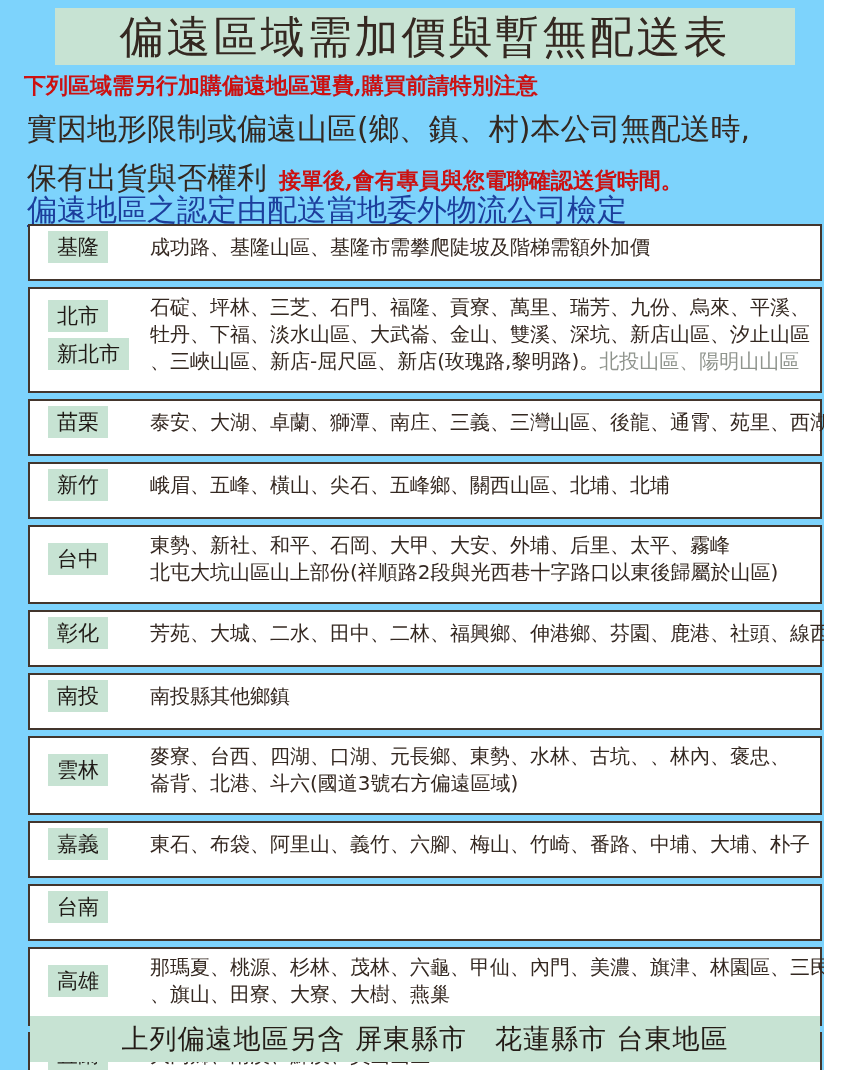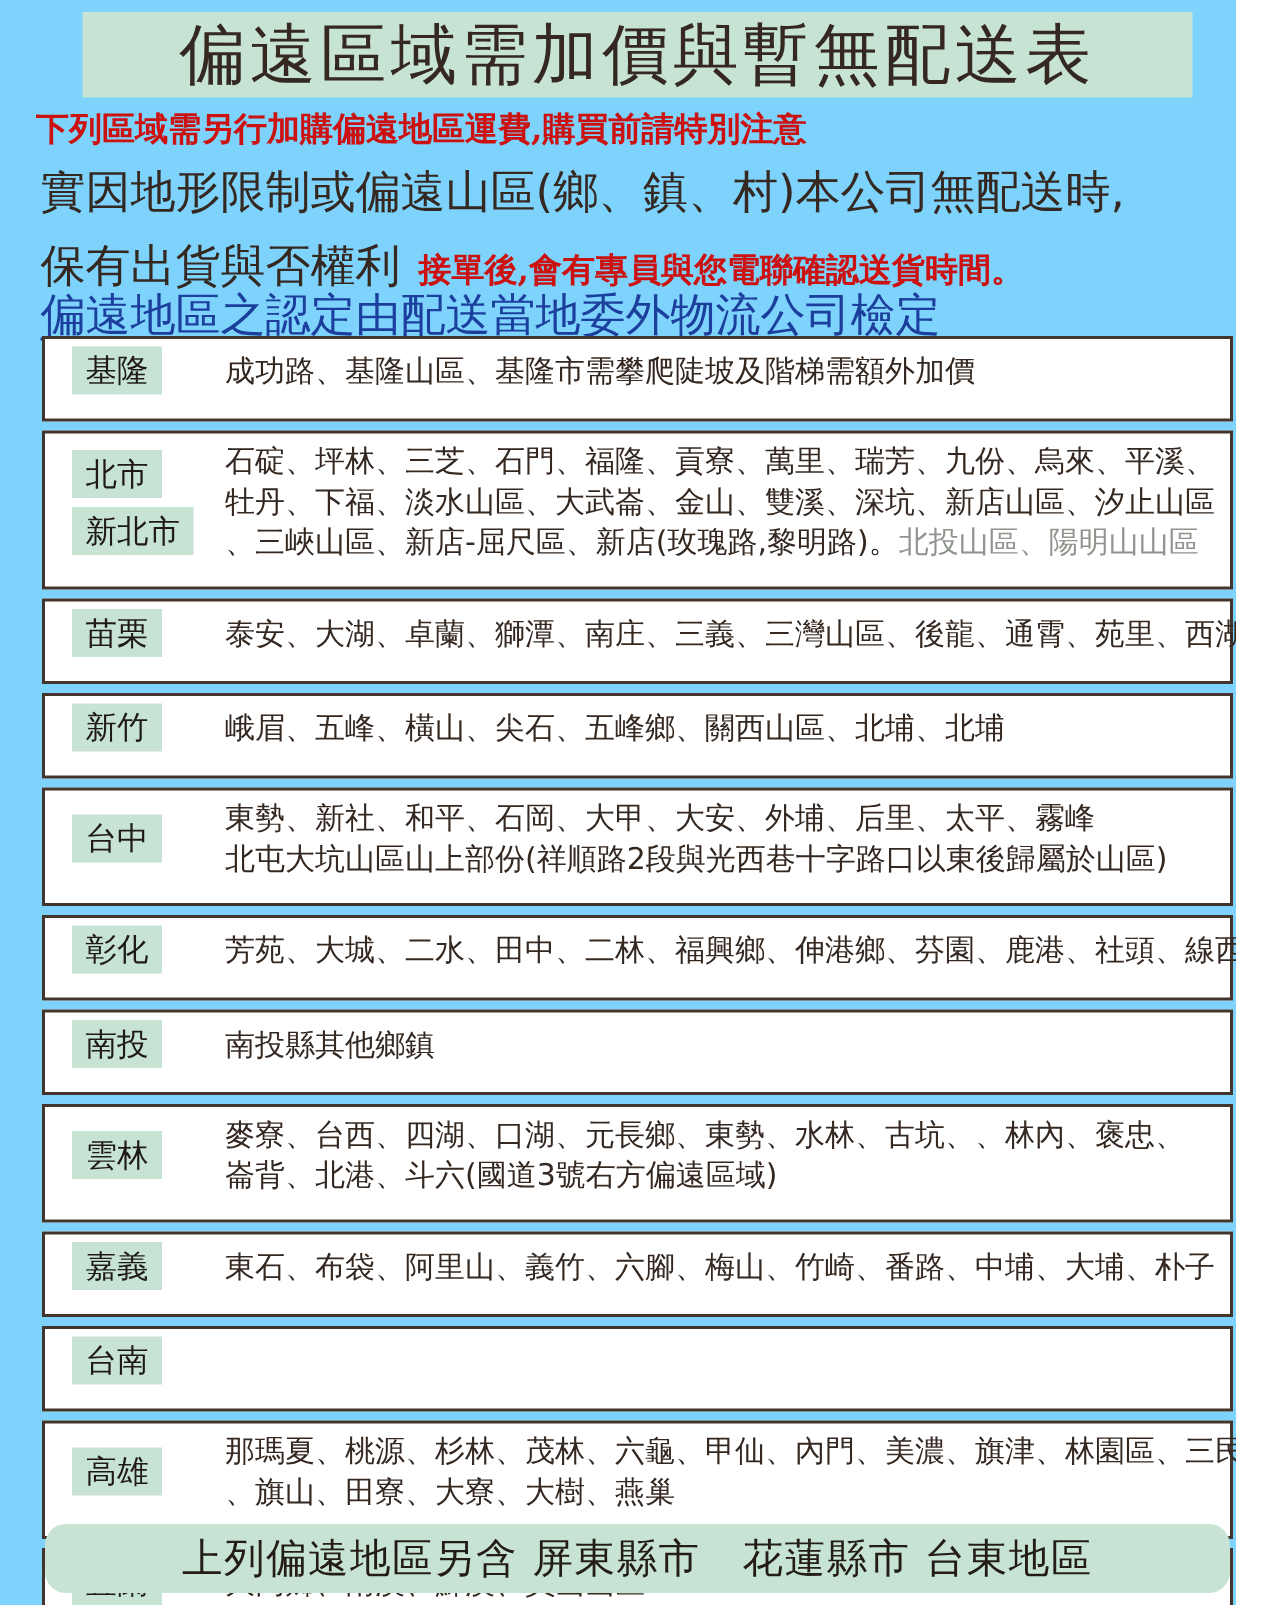--- a/index.html
+++ b/index.html
@@ -55,21 +55,21 @@
     font-size:21px;padding:2px 9px;white-space:nowrap;
   }
   .content{flex:1;color:var(--text);font-size:20px;line-height:27px;}
   .content .line{white-space:nowrap;overflow:hidden;}
   .muted{color:var(--muted);}
 
   .footer-bar{
     position:absolute;left:30px;top:1016px;width:790px;height:46px;
     background:var(--green);color:#241c17;
     display:flex;align-items:center;justify-content:center;
-    font-size:27px;letter-spacing:1px;white-space:nowrap;border-radius:14px;
+    font-size:27px;letter-spacing:1px;white-space:nowrap;
   }
 </style>
 </head>
 <body>
 
 <div class="page">
 
   <div class="title-bar">偏遠區域需加價與暫無配送表</div>
 
   <div class="red-notice">下列區域需另行加購偏遠地區運費,購買前請特別注意</div>

